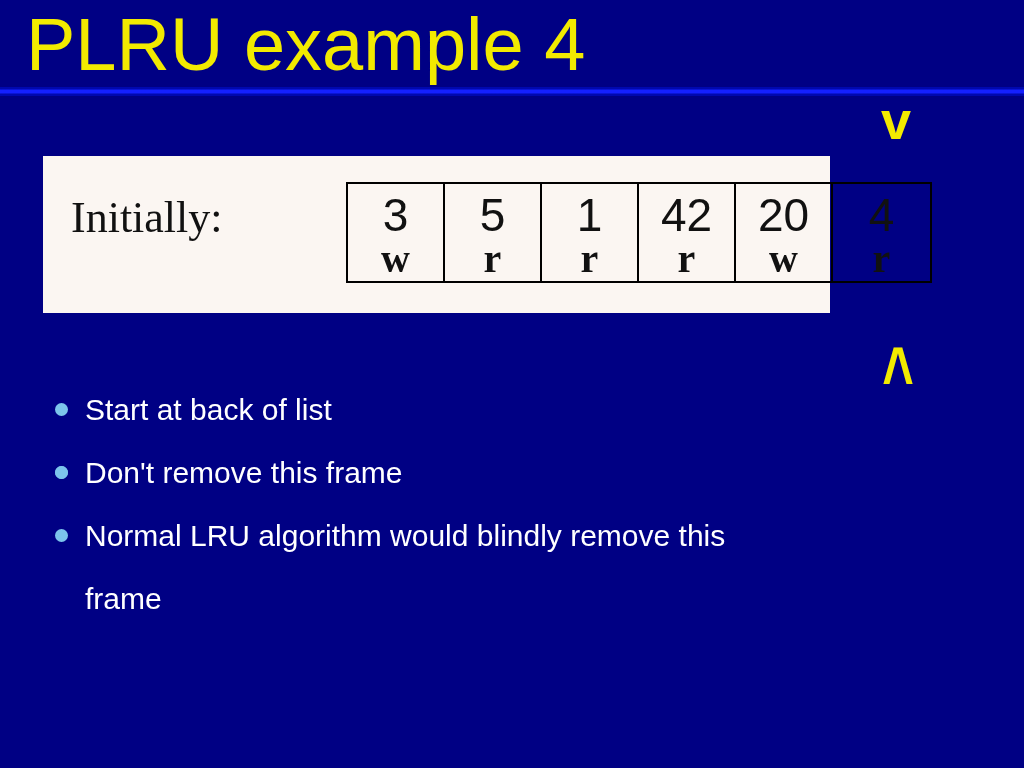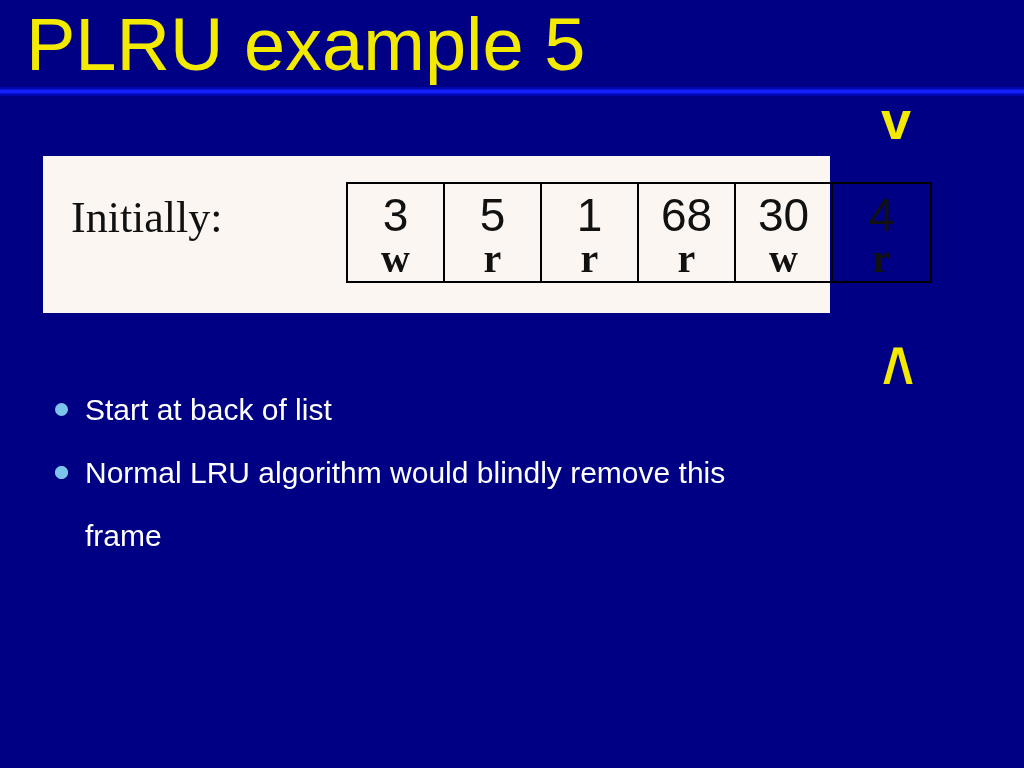--- a/index.html
+++ b/index.html
@@ -85,21 +85,21 @@
   }
   .bullet-dot{
     position:absolute;left:9px;top:25px;
     width:13px;height:13px;border-radius:50%;
     background:var(--bullet-dot);
   }
 </style>
 </head>
 <body>
 
-<div class="slide-title">PLRU example 5</div>
+<div class="slide-title">PLRU example 4</div>
 
 <div class="title-rule"></div>
 
 <div class="pointer pointer-top">
   <span class="glyph">v</span>
 </div>
 
 <div class="white-panel">
   <div class="initially-label">Initially:</div>
   <div class="frame-table">
@@ -112,26 +112,26 @@
     <div class="frame-page">5</div>
     <div class="frame-access">r</div>
   </div>
 
   <div class="frame-cell">
     <div class="frame-page">1</div>
     <div class="frame-access">r</div>
   </div>
 
   <div class="frame-cell">
-    <div class="frame-page">68</div>
+    <div class="frame-page">42</div>
     <div class="frame-access">r</div>
   </div>
 
   <div class="frame-cell">
-    <div class="frame-page">30</div>
+    <div class="frame-page">20</div>
     <div class="frame-access">w</div>
   </div>
 
   <div class="frame-cell">
     <div class="frame-page">4</div>
     <div class="frame-access">r</div>
   </div>
 </div>
 </div>
 
@@ -142,18 +142,22 @@
 <div class="bullet-list">
   <div class="bullet-item">
     <span class="bullet-dot"></span>
     <span class="bullet-text">Start at back of list</span>
   </div>
 
   <div class="bullet-item">
     <span class="bullet-dot"></span>
   </div>
 
+  <div class="bullet-item">
+    <span class="bullet-dot"></span>
+    <span class="bullet-text">Don't remove this frame</span>
+  </div>
 
   <div class="bullet-item">
     <span class="bullet-dot"></span>
     <span class="bullet-text">Normal LRU algorithm would blindly remove this frame</span>
   </div>
 </div>
 
 </body></html>

